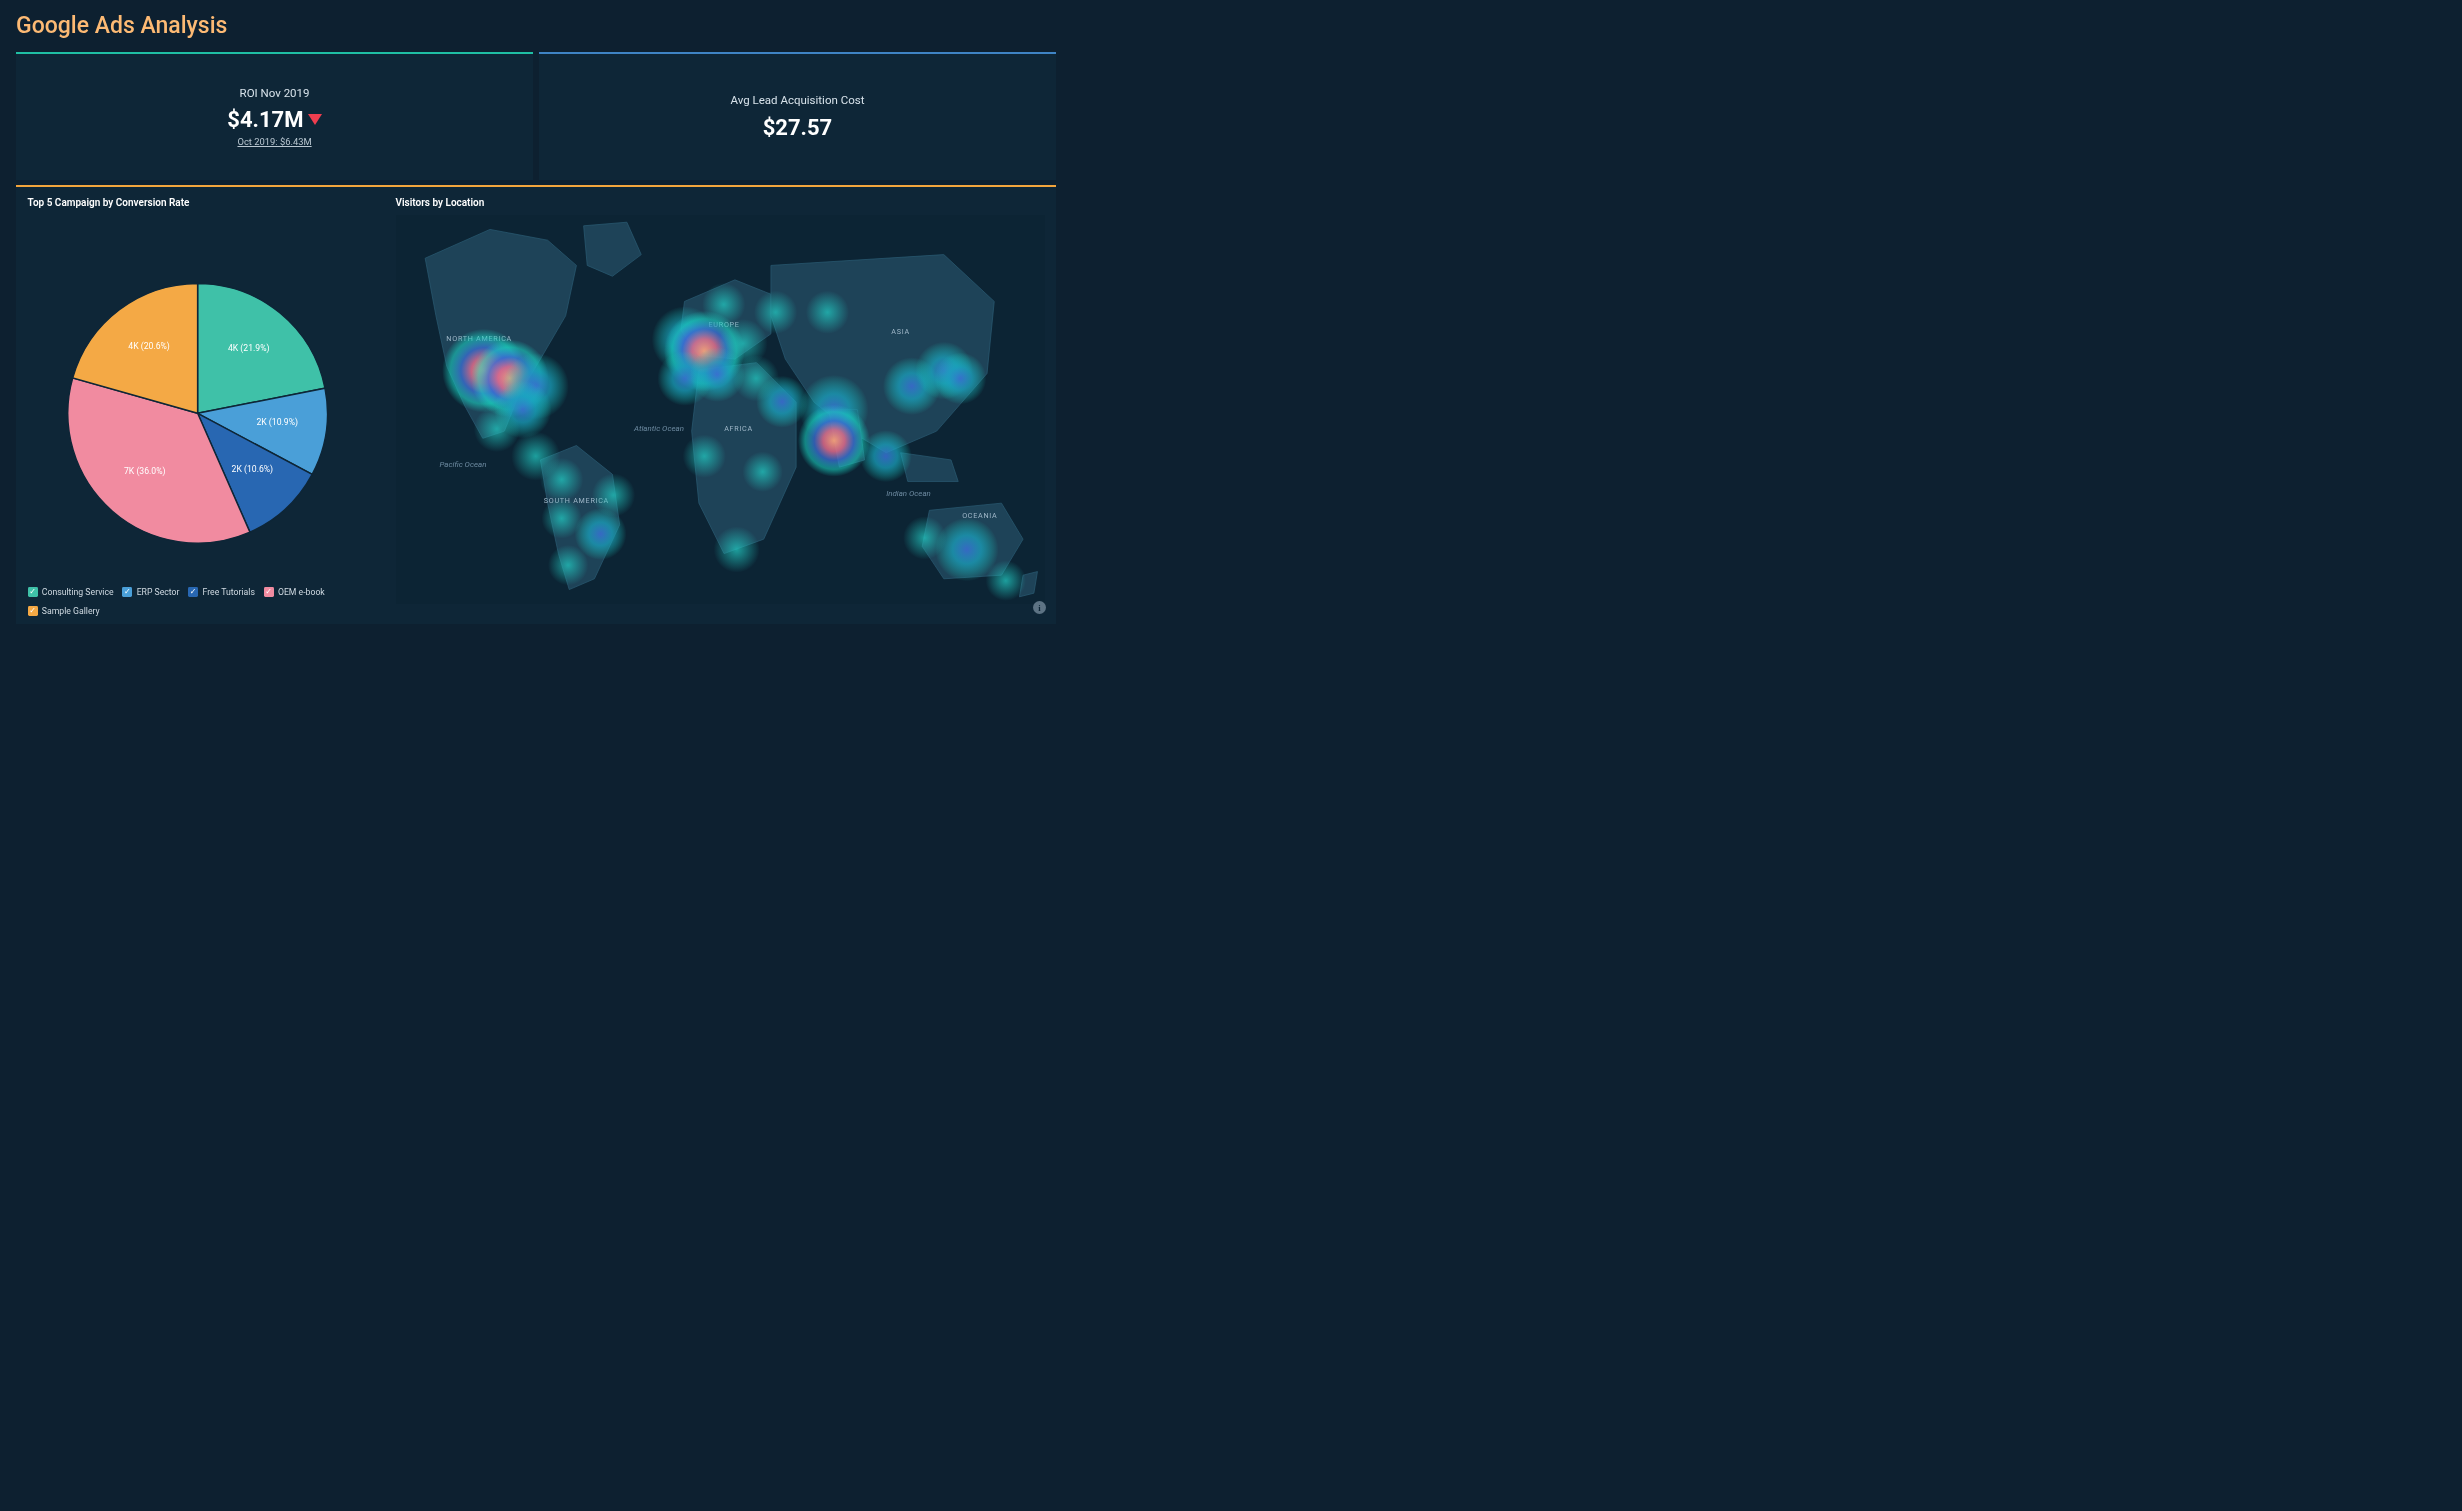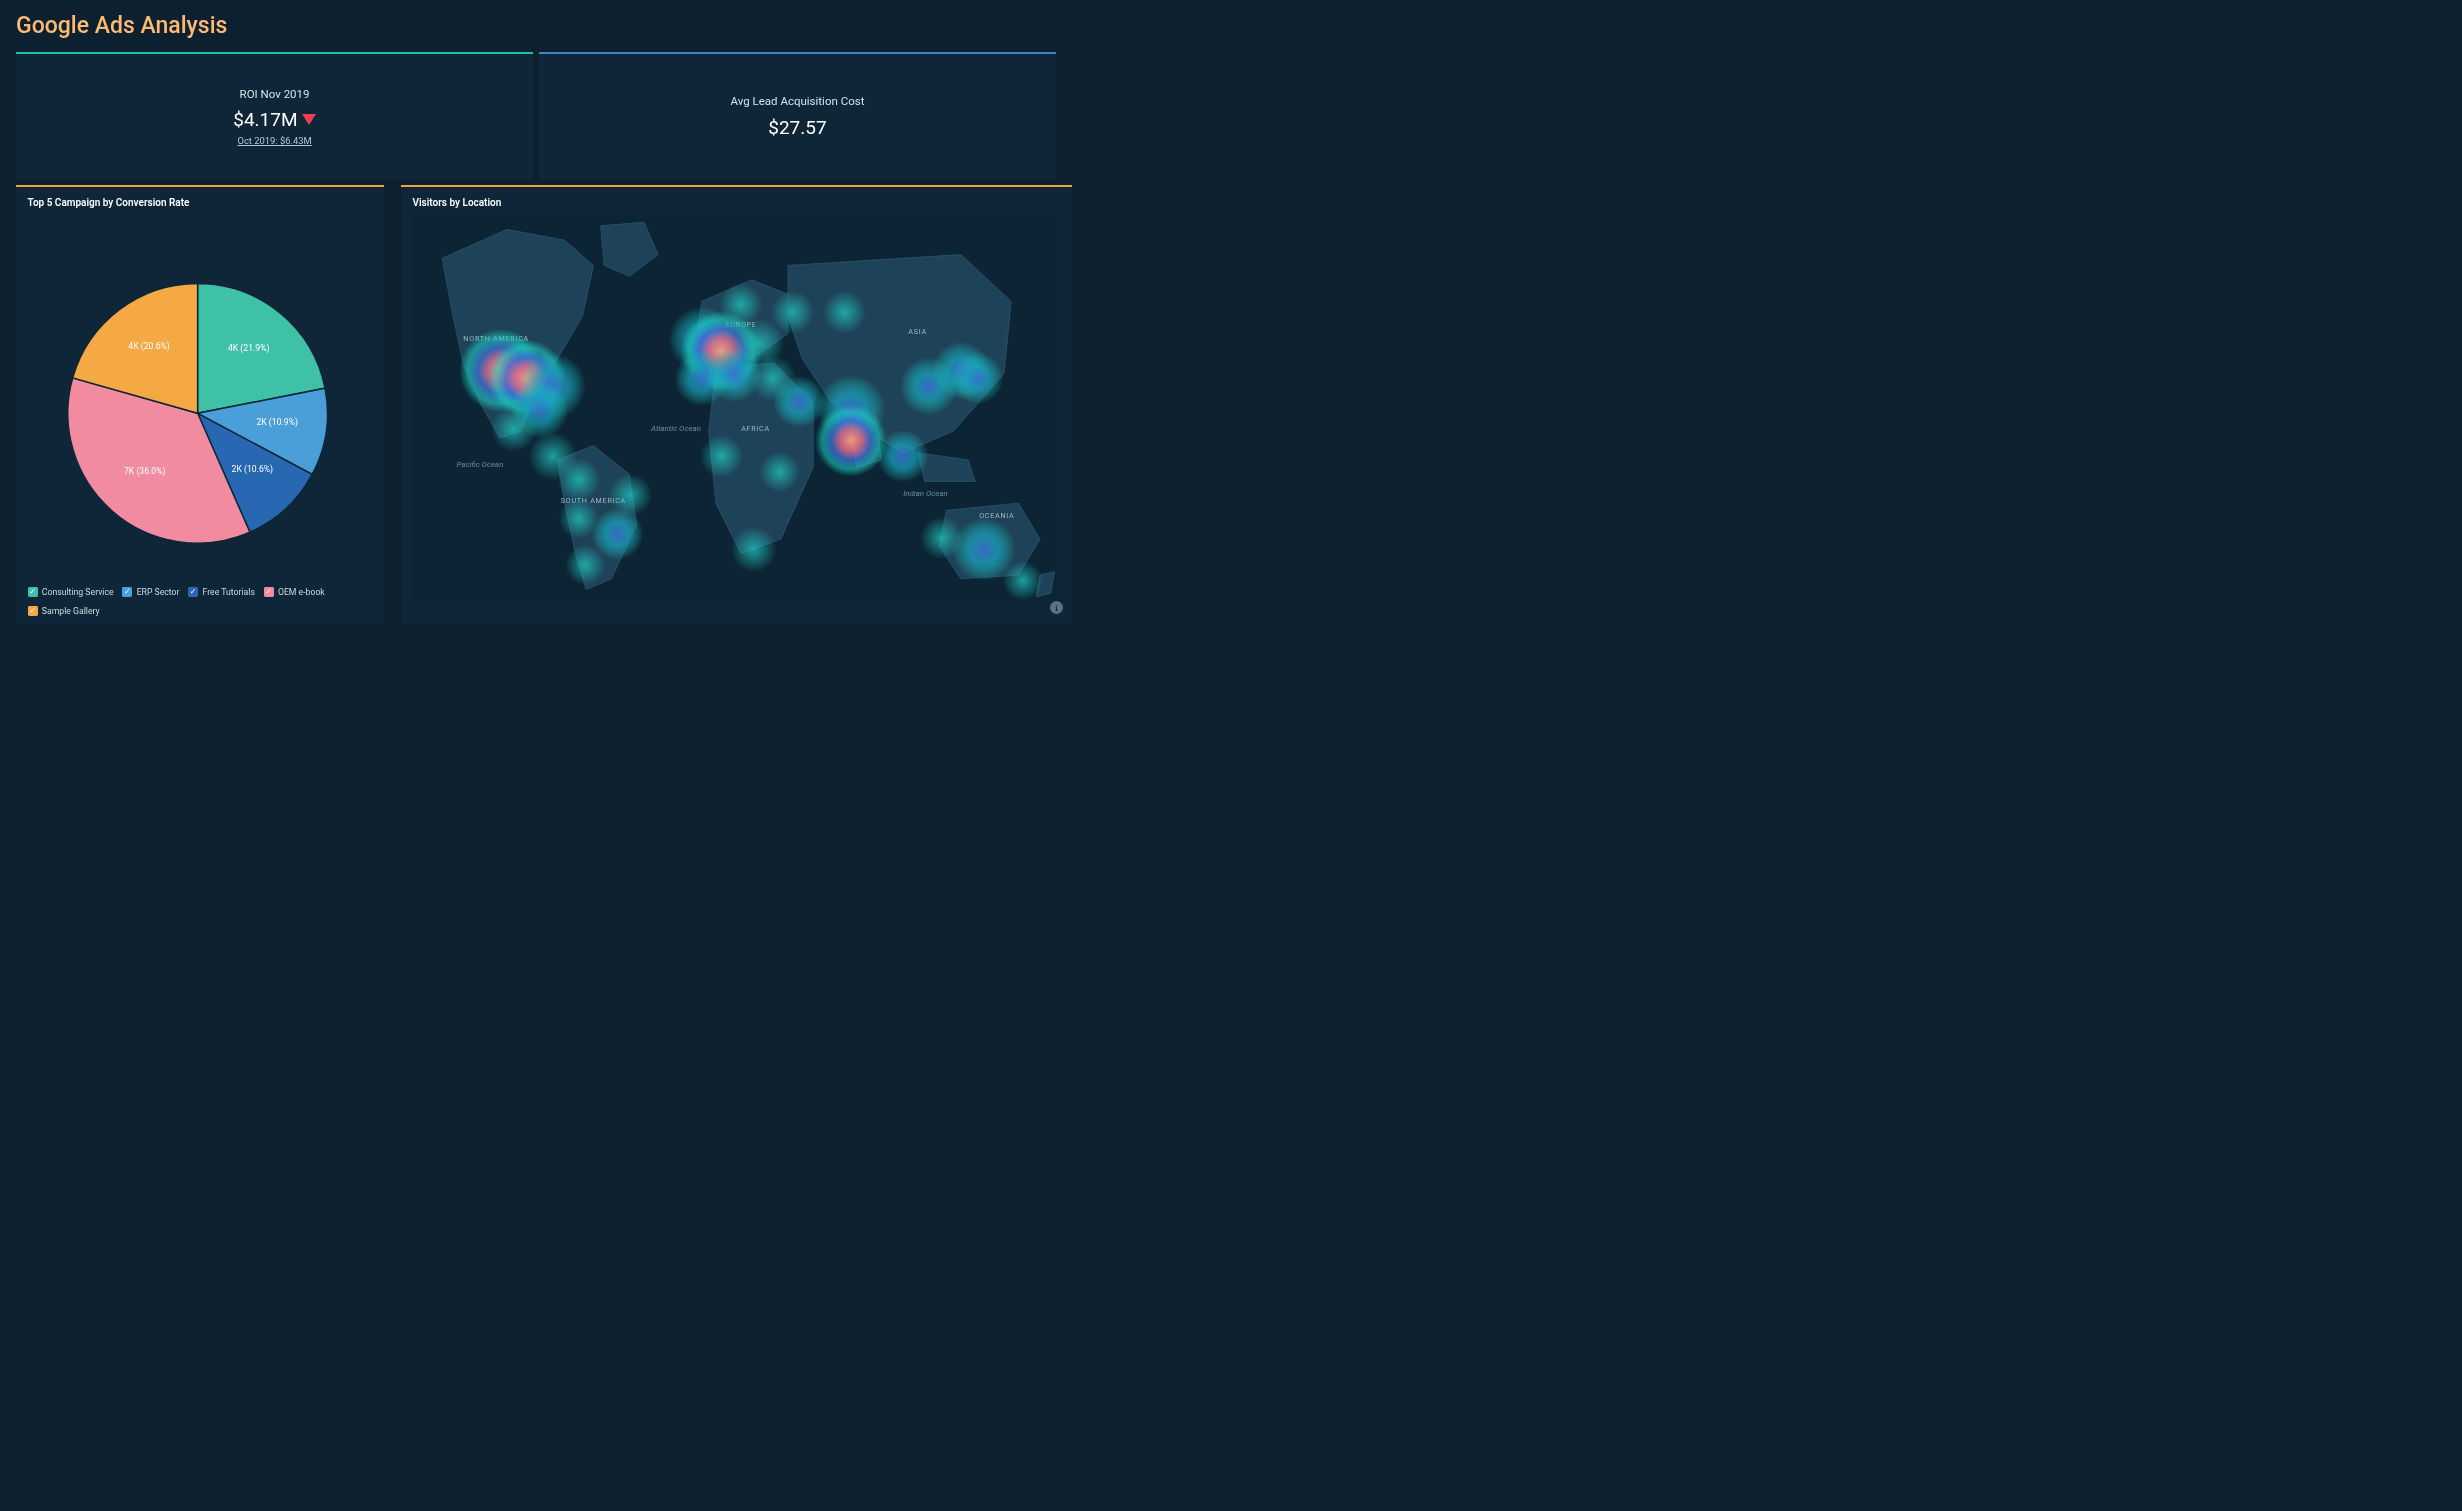--- a/index.html
+++ b/index.html
@@ -23,24 +23,24 @@
     flex: 1;
     background: #0e2637;
     border-top: 2.2px solid;
     height: 128px;
     display: flex; flex-direction: column; align-items: center; justify-content: center;
   }
   .kpi-card.teal   { border-top-color: #1fbfa4; }
   .kpi-card.blue   { border-top-color: #3f84c5; text-align: center; }
   .kpi-card.pink   { border-top-color: #ef6b8f; }
   .kpi-label { font-size: 11.5px; color: #d7e2ea; margin-bottom: 7.2px; }
-  .kpi-value { font-size: 19px; font-weight: 400; color: #fff; display:flex; align-items:center; gap:4.3px;}
+  .kpi-value { font-size: 22px; font-weight: 700; color: #fff; display:flex; align-items:center; gap:4.3px;}
   .kpi-sub   { font-size: 9.4px; color: #b9c7d1; margin-top: 4.3px; text-decoration: underline; }
   .down-arrow-icon { width:0;height:0;border-left:7.2px solid transparent;border-right:7.2px solid transparent;border-top:11.5px solid #ef3e4f; display:inline-block;}
-  .charts-row { display:flex; gap:17px; }
+  .charts-row { display:flex; gap:0; }
   .panel {
     background:#0e2637;
     border-top:2.2px solid #f2a43c;
     padding:10px 11.5px 5.8px 11.5px;
     position:relative;
   }
   .panel-title { font-size:10px; font-weight:600; color:#fff; margin-bottom:7.2px; }
   .pie-panel { width: 368px; height: 439px; }
   .map-panel { flex:1; height:439px; }
   svg { display:block; }

